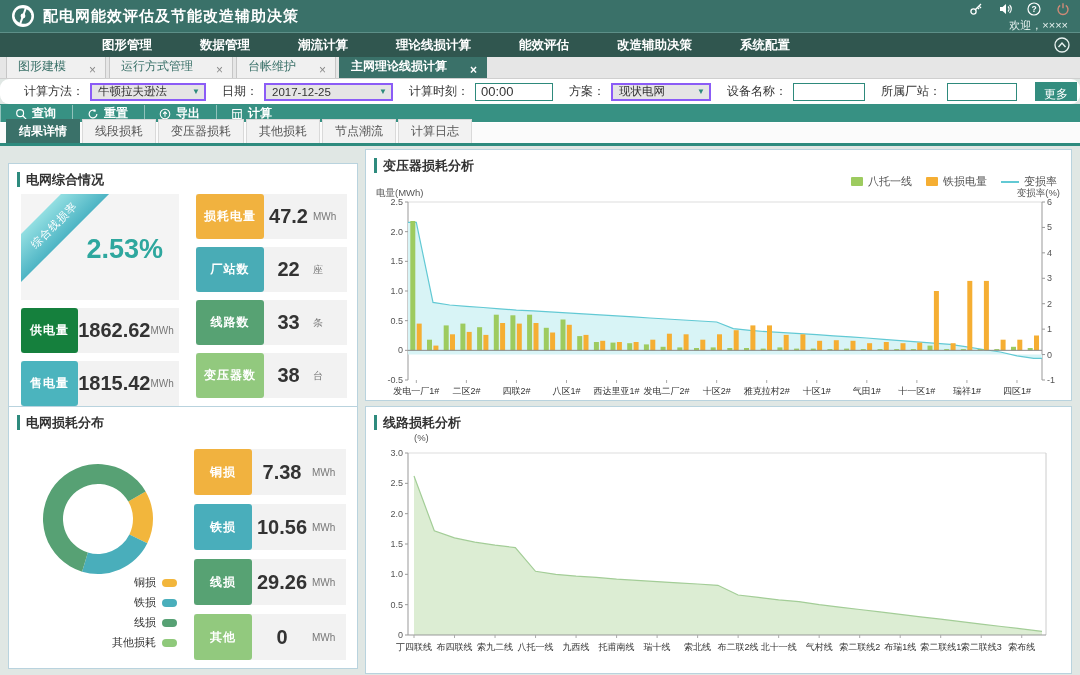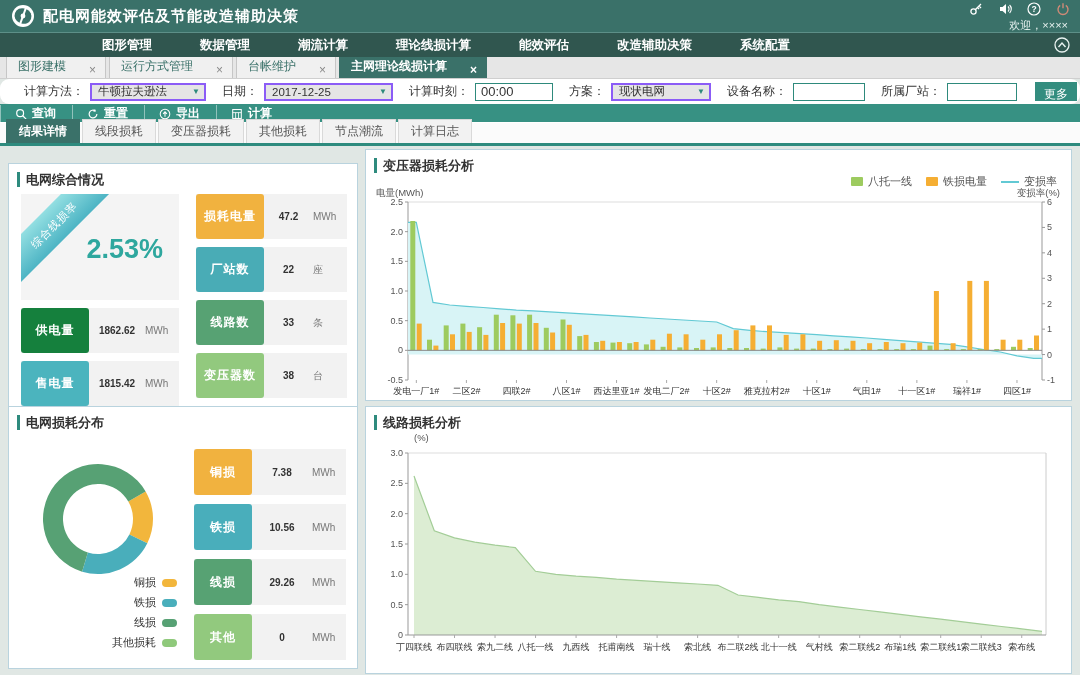--- a/index.html
+++ b/index.html
@@ -61,21 +61,21 @@
   .p-dist     { left:8px; top:260px; width:350px; height:263px; }
   .p-trans    { left:365px; top:3px;   width:707px; height:252px; }
   .p-line     { left:365px; top:260px; width:707px; height:268px; }
   .panel-title { position:absolute; left:8px; top:8px; font-size:13px; font-weight:bold; color:#333;
                  border-left:3px solid #2e8b7e; padding-left:6px; line-height:15px; }
 
   
   .stat-card { display:flex; align-items:stretch; background:#f2f2f2; }
   .stat-label { width:68px; border-radius:3px; color:#fff; font-size:12px; font-weight:bold;
                 display:flex; align-items:center; justify-content:center; letter-spacing:1px; }
-  .stat-value { flex:1; display:flex; align-items:center; justify-content:center; font-size:10px; font-weight:bold; color:#333; }
+  .stat-value { flex:1; display:flex; align-items:center; justify-content:center; font-size:20px; font-weight:bold; color:#333; }
   .stat-unit { width:34px; display:flex; align-items:center; font-size:10px; color:#777; }
   .col { position:absolute; display:flex; flex-direction:column; gap:8px; }
   .col .stat-card { height:45px; }
   .dist-cards .stat-card { height:46px; }
   .dist-cards { gap:9px; }
 
   .big-card { position:relative; height:106px; background:#f4f4f4; overflow:hidden; }
   .ribbon { position:absolute; left:-52px; top:14px; width:170px; height:34px;
             background:linear-gradient(180deg,#93dfe2,#4db4c4); transform:rotate(-45deg);
             display:flex; align-items:center; justify-content:center; color:#fff; font-size:11px; letter-spacing:1px; }

